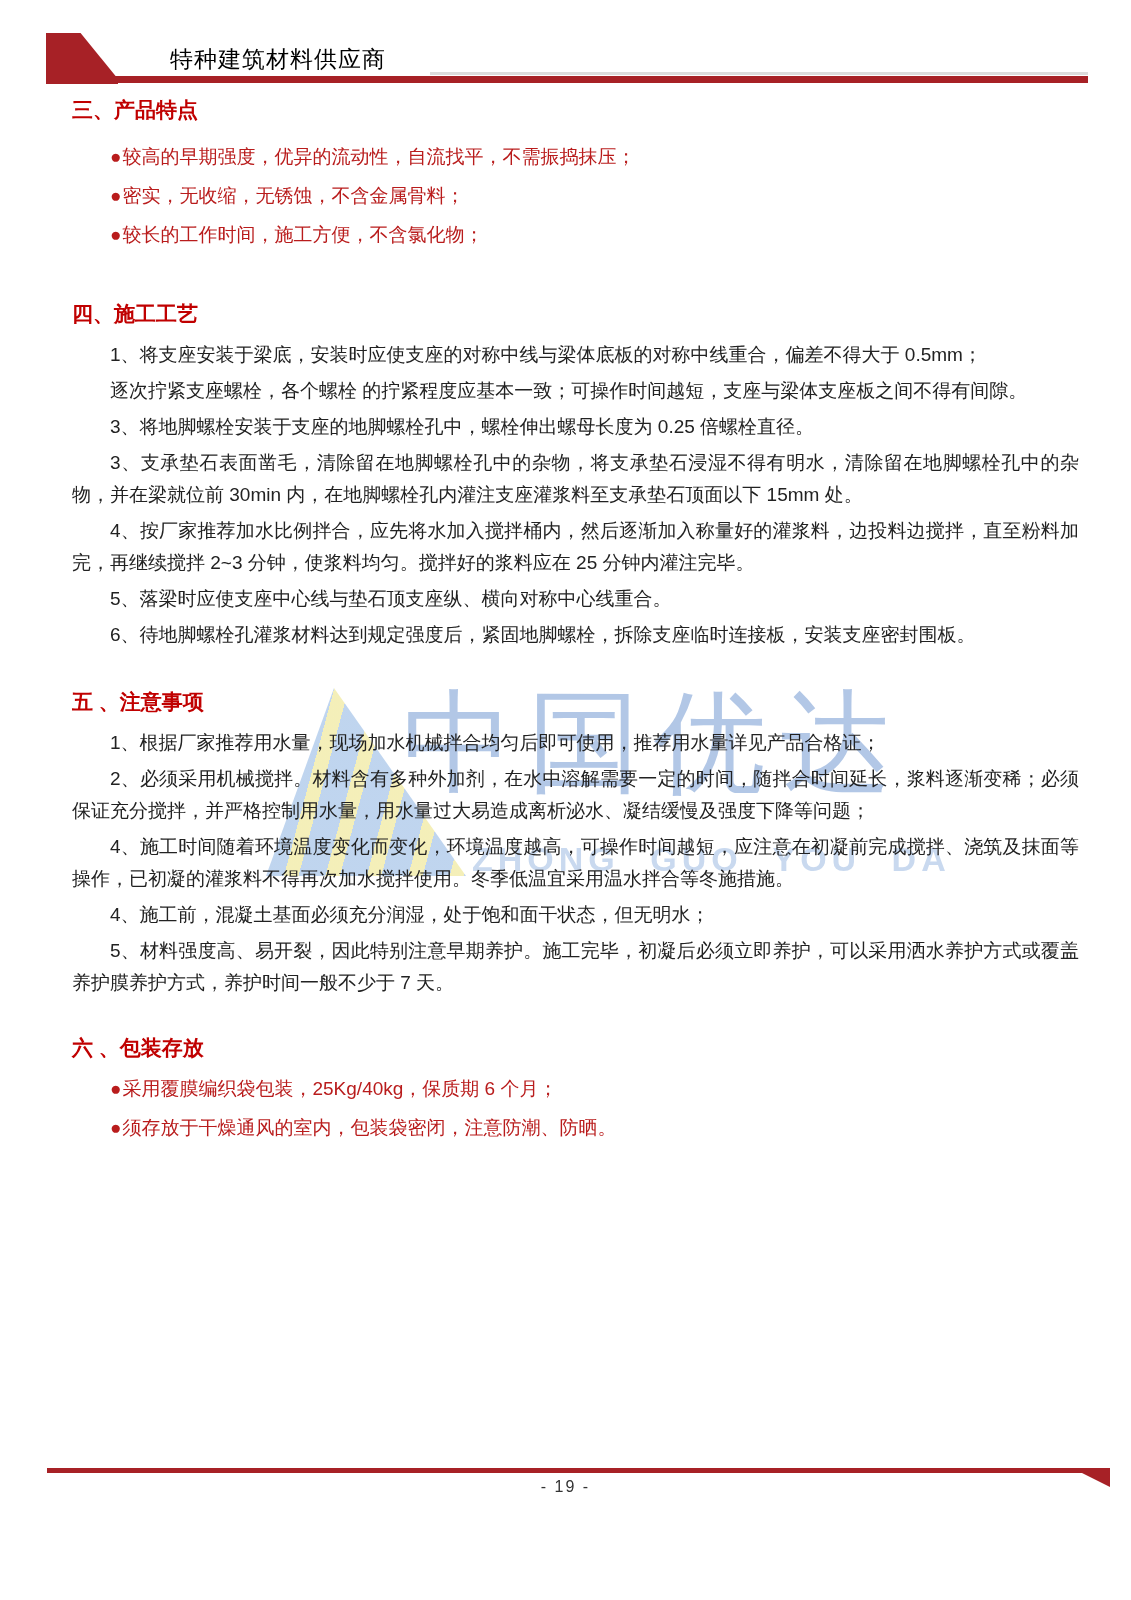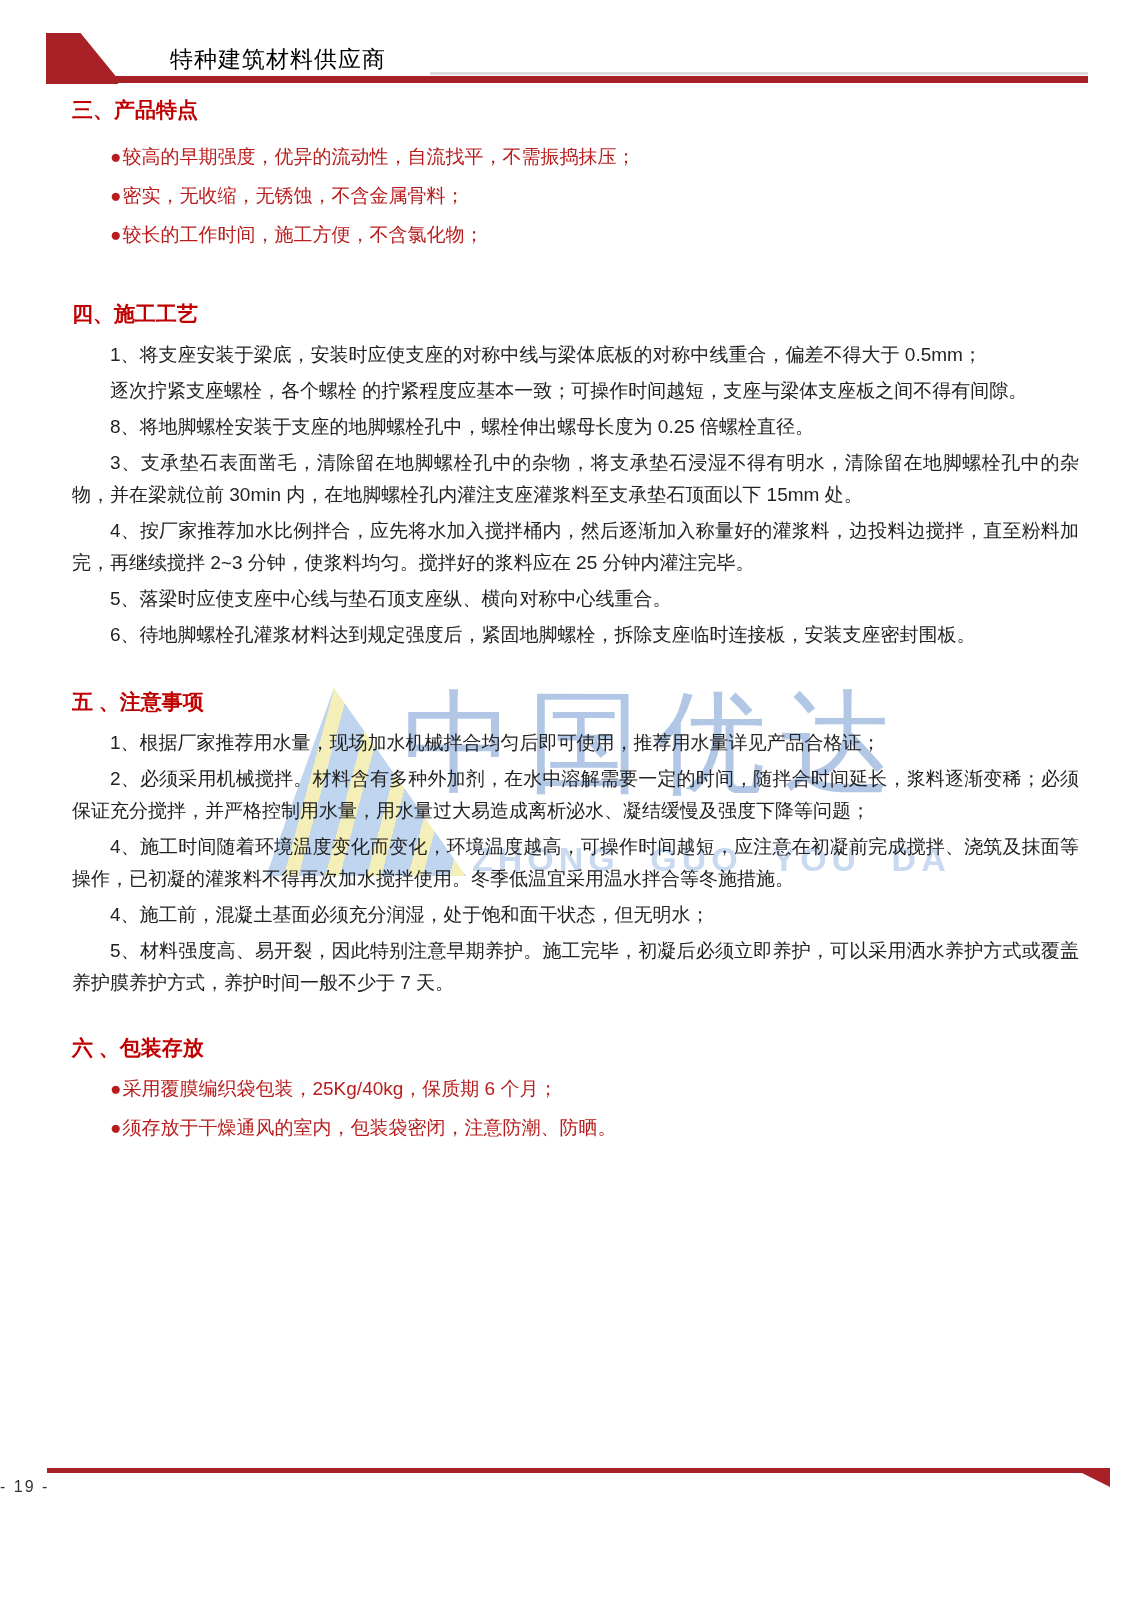--- a/index.html
+++ b/index.html
@@ -141,21 +141,21 @@
     left: 1082px; top: 1473px;
     width: 28px; height: 14px;
     background: #a72126;
     clip-path: polygon(0 0, 100% 0, 100% 100%);
     z-index: 3;
   }
   .footer-pagenum {
     position: absolute;
     left: 0; top: 1478px;
     width: 1131px;
-    text-align: left;
+    text-align: center;
     font-size: 16px;
     color: #333333;
     z-index: 3;
     letter-spacing: 2px;
   }
 </style>
 </head>
 <body>
 
 <div class="page">
@@ -177,21 +177,21 @@
       <div class="section-title">三、产品特点</div>
       <p class="bullet"><span class="bullet-mark">●</span><span>较高的早期强度，优异的流动性，自流找平，不需振捣抹压；</span></p>
       <p class="bullet"><span class="bullet-mark">●</span><span>密实，无收缩，无锈蚀，不含金属骨料；</span></p>
       <p class="bullet"><span class="bullet-mark">●</span><span>较长的工作时间，施工方便，不含氯化物；</span></p>
     </div>
 
     <div class="section sec-process">
       <div class="section-title">四、施工工艺</div>
       <p class="para">1、将支座安装于梁底，安装时应使支座的对称中线与梁体底板的对称中线重合，偏差不得大于 0.5mm；</p>
       <p class="para">逐次拧紧支座螺栓，各个螺栓 的拧紧程度应基本一致；可操作时间越短，支座与梁体支座板之间不得有间隙。</p>
-      <p class="para">8、将地脚螺栓安装于支座的地脚螺栓孔中，螺栓伸出螺母长度为 0.25 倍螺栓直径。</p>
+      <p class="para">3、将地脚螺栓安装于支座的地脚螺栓孔中，螺栓伸出螺母长度为 0.25 倍螺栓直径。</p>
       <p class="para">3、支承垫石表面凿毛，清除留在地脚螺栓孔中的杂物，将支承垫石浸湿不得有明水，清除留在地脚螺栓孔中的杂物，并在梁就位前 30min 内，在地脚螺栓孔内灌注支座灌浆料至支承垫石顶面以下 15mm 处。</p>
       <p class="para">4、按厂家推荐加水比例拌合，应先将水加入搅拌桶内，然后逐渐加入称量好的灌浆料，边投料边搅拌，直至粉料加完，再继续搅拌 2~3 分钟，使浆料均匀。搅拌好的浆料应在 25 分钟内灌注完毕。</p>
       <p class="para">5、落梁时应使支座中心线与垫石顶支座纵、横向对称中心线重合。</p>
       <p class="para">6、待地脚螺栓孔灌浆材料达到规定强度后，紧固地脚螺栓，拆除支座临时连接板，安装支座密封围板。</p>
     </div>
 
     <div class="section sec-notes">
       <div class="section-title">五 、注意事项</div>
       <p class="para">1、根据厂家推荐用水量，现场加水机械拌合均匀后即可使用，推荐用水量详见产品合格证；</p>
       <p class="para">2、必须采用机械搅拌。材料含有多种外加剂，在水中溶解需要一定的时间，随拌合时间延长，浆料逐渐变稀；必须保证充分搅拌，并严格控制用水量，用水量过大易造成离析泌水、凝结缓慢及强度下降等问题；</p>

